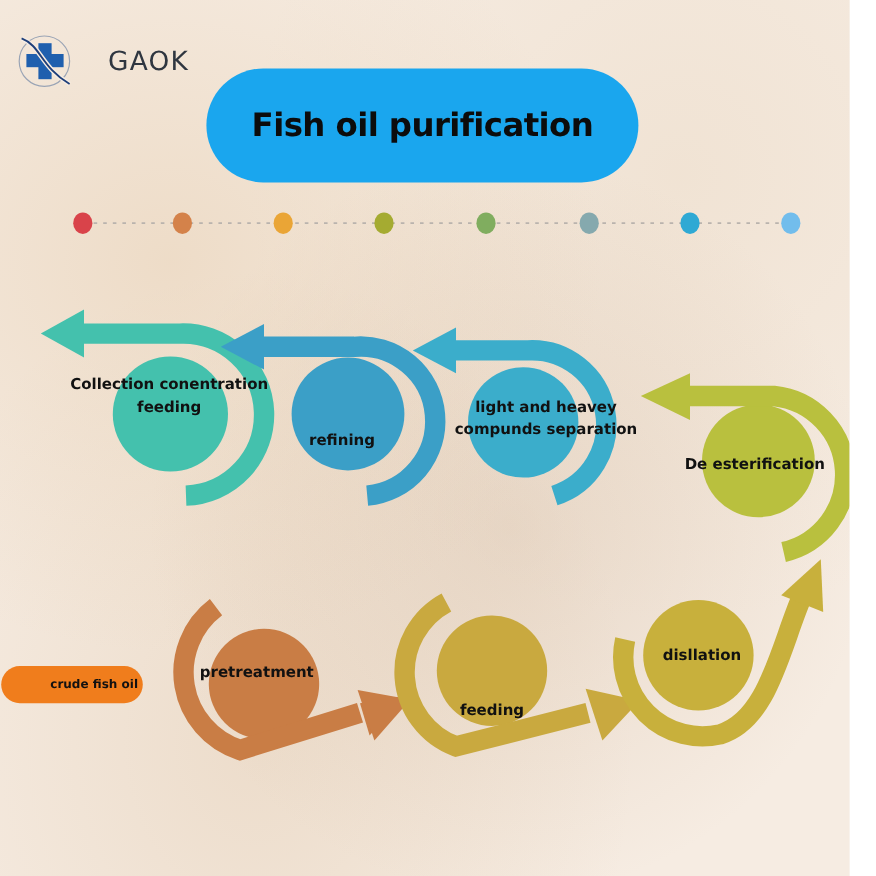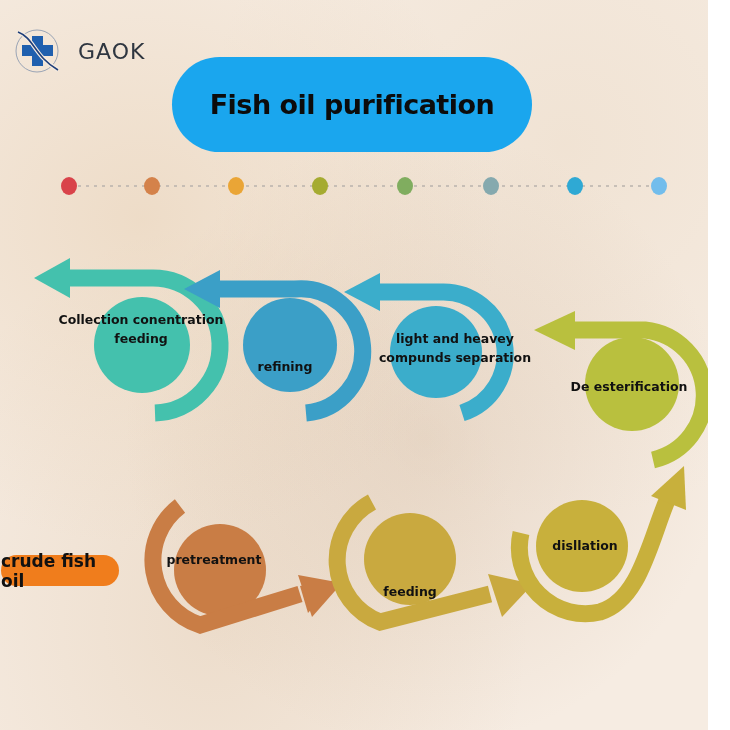--- a/index.html
+++ b/index.html
@@ -4,32 +4,32 @@
 <style>
   html, body { margin:0; padding:0; }
   body { width:730px; height:730px; overflow:hidden; background:#ffffff; font-family:"DejaVu Sans", sans-serif; }
   .canvas { position:relative; width:708px; height:730px; overflow:hidden;
     background:
       radial-gradient(ellipse at 20% 30%, rgba(222,190,150,0.35), transparent 45%),
       radial-gradient(ellipse at 60% 60%, rgba(200,170,140,0.30), transparent 50%),
       radial-gradient(ellipse at 80% 20%, rgba(230,210,185,0.35), transparent 45%),
       radial-gradient(ellipse at 30% 85%, rgba(215,185,150,0.30), transparent 45%),
       #f6ece2; }
-  .logo { position:absolute; left:12px; top:26px; display:flex; align-items:center; gap:16px; }
+  .logo { position:absolute; left:12px; top:26px; display:flex; align-items:center; gap:28px; }
   .logo-mark { width:50px; height:50px; }
   .logo-text { font-family:"DejaVu Sans", sans-serif; font-size:22px; color:#2f3640; letter-spacing:1px; }
   .title-pill { position:absolute; left:172px; top:57px; width:360px; height:95px; border-radius:48px; background:#1aa6ee;
     display:flex; align-items:center; justify-content:center; }
   .title-text { font-family:"DejaVu Sans", sans-serif; font-weight:bold; font-size:27px; color:#0c0c0c; letter-spacing:-0.5px; }
   .dot { position:absolute; width:16px; height:18px; border-radius:50%; top:177px; }
   svg.flow { position:absolute; left:0; top:0; }
   .label { position:absolute; font-family:"DejaVu Sans", sans-serif; font-weight:bold; font-size:12.5px; color:#111; text-align:center; line-height:19px; white-space:nowrap; }
   .crude-pill { position:absolute; left:1px; top:555px; width:118px; height:31px; border-radius:16px; background:#f07d1c;
     display:flex; align-items:center; justify-content:flex-end; padding-right:4px; box-sizing:border-box; }
-  .crude-text { font-family:"DejaVu Sans", sans-serif; font-weight:bold; font-size:17px; color:#111; }
+  .crude-text { font-family:"DejaVu Sans", sans-serif; font-weight:bold; font-size:10px; color:#111; }
 </style>
 </head>
 <body>
 
 <div class="canvas">
 
   <div class="logo">
     <svg class="logo-mark" viewBox="0 0 50 50">
       <circle cx="25" cy="25" r="21" fill="none" stroke="#9aa4b5" stroke-width="1"></circle>
       <rect x="20" y="10" width="11" height="30" fill="#1f5fae"></rect>

